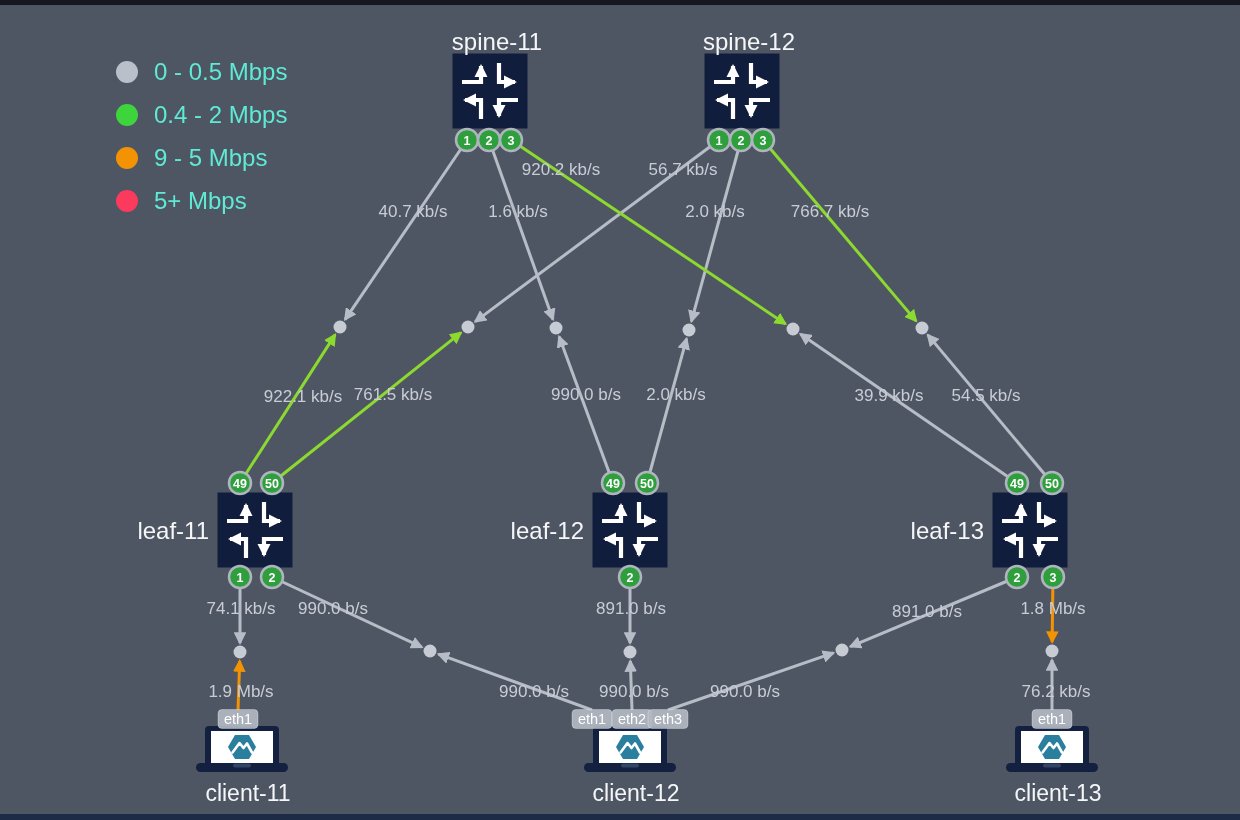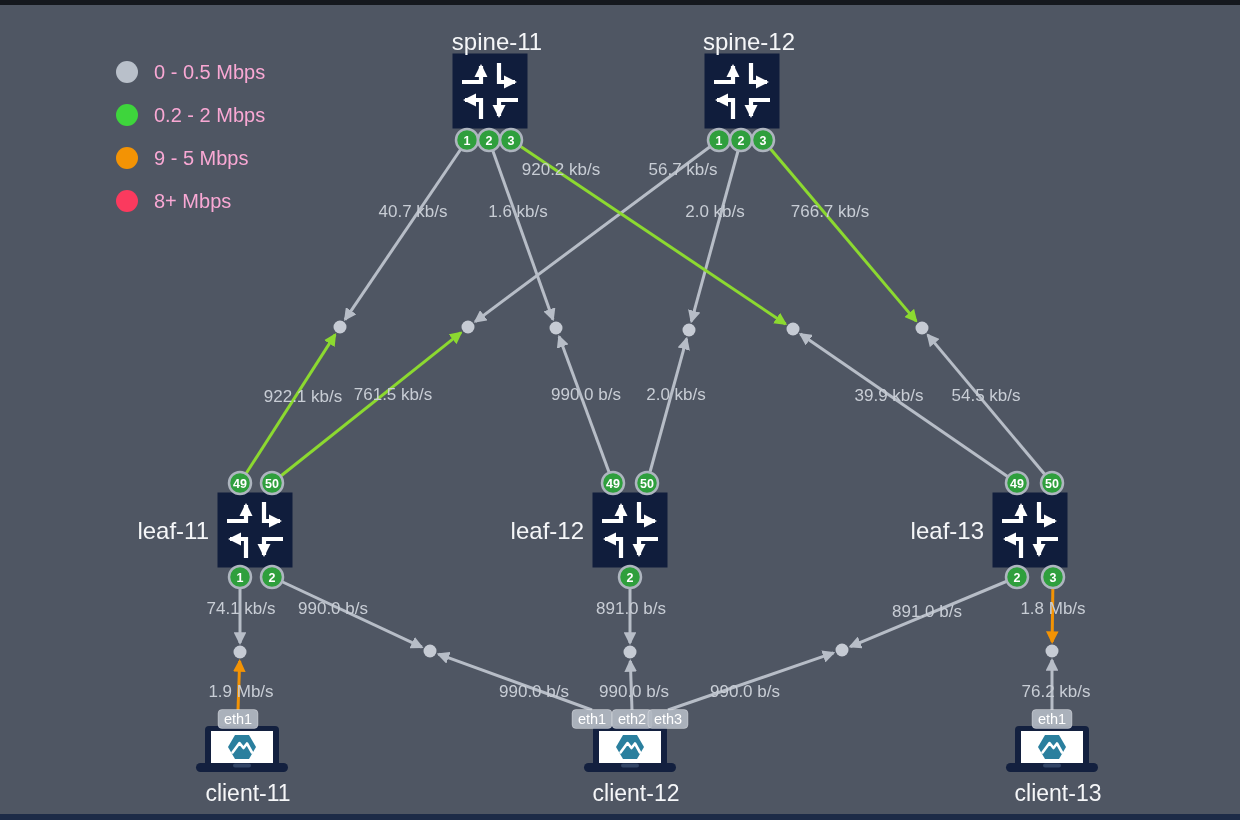--- a/index.html
+++ b/index.html
@@ -4,44 +4,44 @@
 <style>
   html,body{margin:0;padding:0;background:#30343d;}
   .stage{position:relative;width:1240px;height:820px;background:#4f5663;overflow:hidden;
          font-family:"Liberation Sans","DejaVu Sans",sans-serif;}
   .bar-top{position:absolute;left:0;top:0;width:100%;height:5px;background:#15181e;}
   .bar-bottom{position:absolute;left:0;bottom:0;width:100%;height:6px;background:#1d2b47;}
   svg.topo{position:absolute;left:0;top:0;}
   .legend{position:absolute;left:116px;top:61px;display:flex;flex-direction:column;gap:21px;z-index:5;}
   .legend-item{display:flex;align-items:center;gap:16px;height:22px;}
   .legend-dot{width:22px;height:22px;border-radius:50%;flex:0 0 auto;}
-  .legend-label{color:#f9a8d4;font-size:20px;line-height:22px;white-space:nowrap;}
+  .legend-label{color:#5eead4;font-size:24px;line-height:22px;white-space:nowrap;}
 </style>
 </head>
 <body>
 
 <div class="stage">
   <div class="bar-top"></div>
 
   <div class="legend">
     <div class="legend-item">
       <span class="legend-dot" style="background-color: rgb(185, 192, 202);"></span>
       <span class="legend-label">0 - 0.5 Mbps</span>
     </div>
     <div class="legend-item">
       <span class="legend-dot" style="background-color: rgb(62, 213, 60);"></span>
-      <span class="legend-label">0.2 - 2 Mbps</span>
+      <span class="legend-label">0.4 - 2 Mbps</span>
     </div>
     <div class="legend-item">
       <span class="legend-dot" style="background-color: rgb(243, 147, 4);"></span>
       <span class="legend-label">9 - 5 Mbps</span>
     </div>
     <div class="legend-item">
       <span class="legend-dot" style="background-color: rgb(251, 58, 94);"></span>
-      <span class="legend-label">8+ Mbps</span>
+      <span class="legend-label">5+ Mbps</span>
     </div>
   </div>
 
   <svg class="topo" id="topo" width="1240" height="820" viewBox="0 0 1240 820">
       <defs>
         <marker id="m-gray" viewBox="0 0 10 10" refX="8.5" refY="5" markerWidth="4.2" markerHeight="4.2" orient="auto">
           <path d="M0,0 L10,5 L0,10 z" fill="#b7bdc7"></path>
         </marker>
         <marker id="m-green" viewBox="0 0 10 10" refX="8.5" refY="5" markerWidth="4.2" markerHeight="4.2" orient="auto">
           <path d="M0,0 L10,5 L0,10 z" fill="#8cd930"></path>

